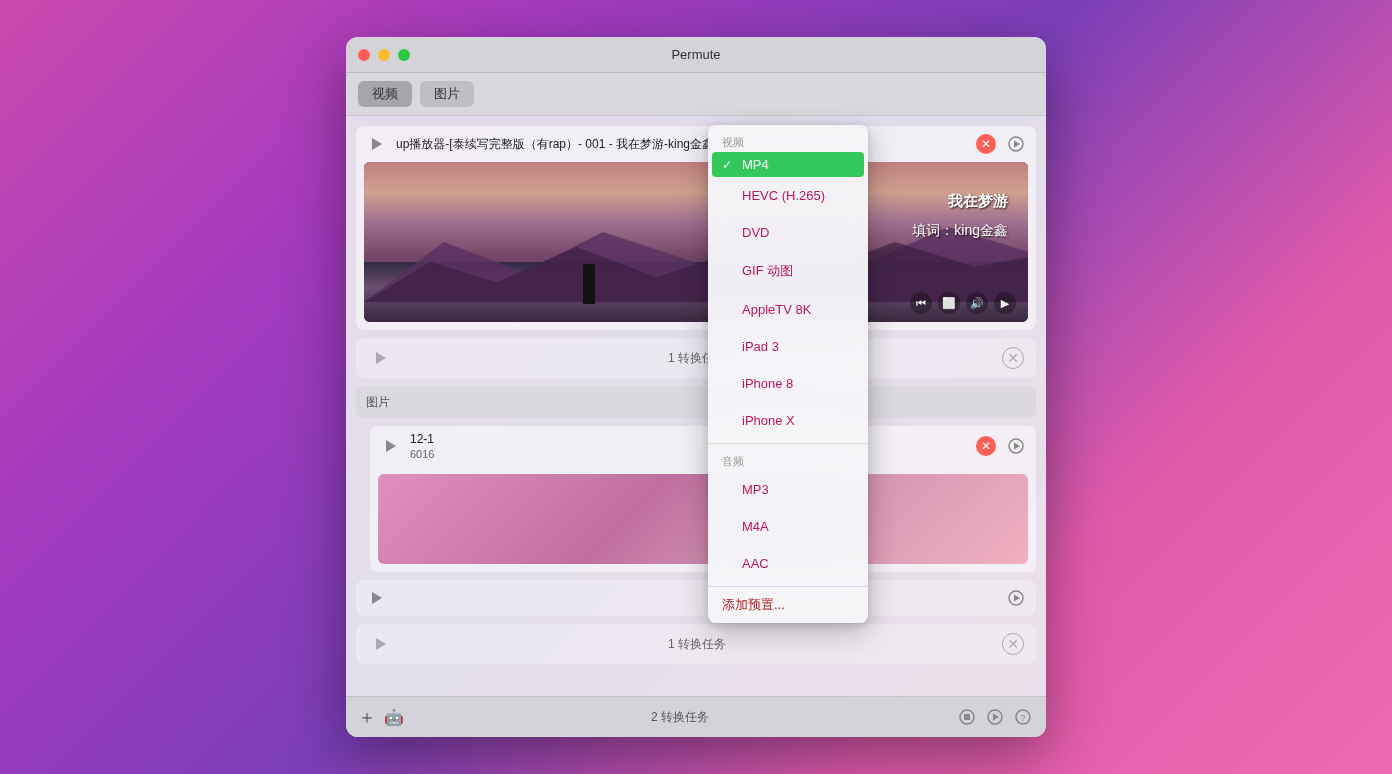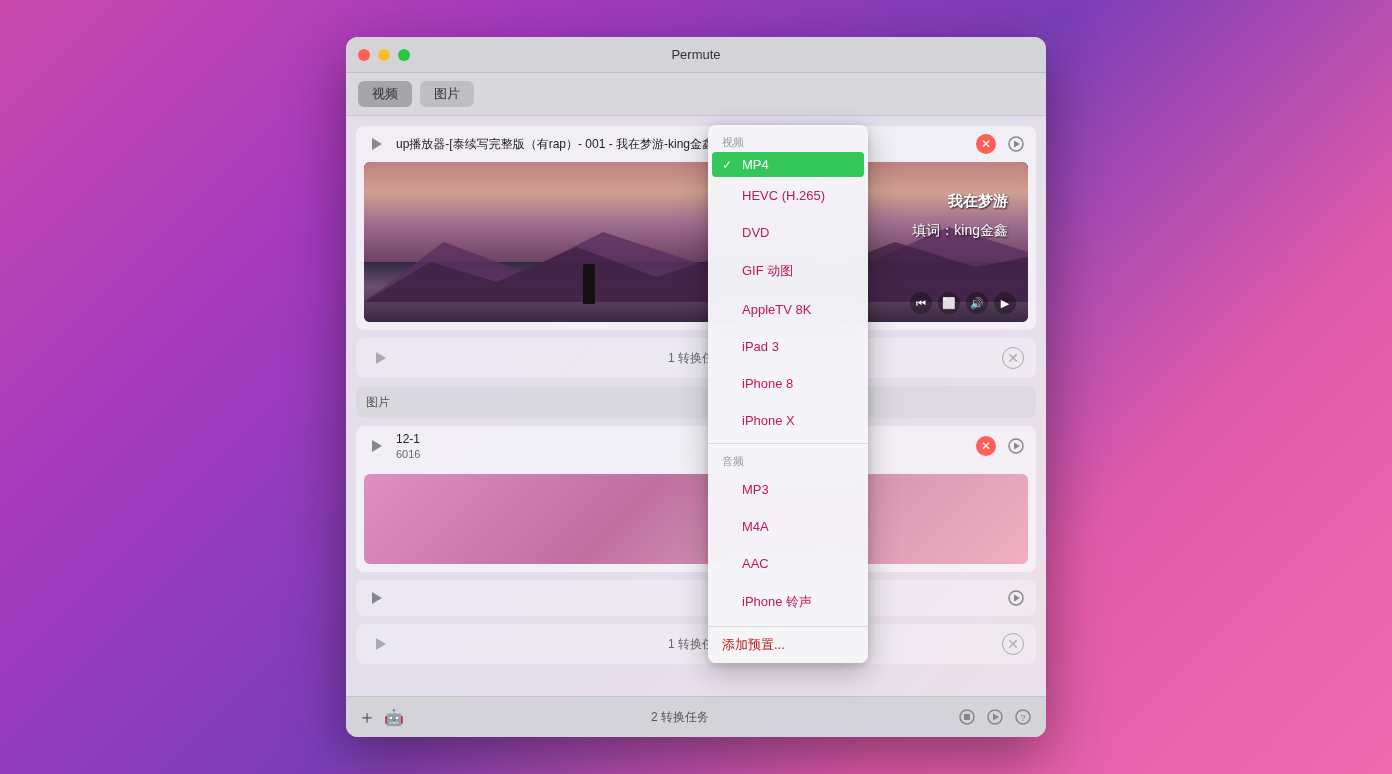--- a/index.html
+++ b/index.html
@@ -346,20 +346,21 @@
       font-size: 13px;
       color: #b91c1c;
       cursor: pointer;
     }
 
     
     .image-thumb-row {
       background: rgba(255,255,255,0.5);
       border-radius: 8px;
       overflow: hidden;
+      margin-left: 14px;
     }
 
     .image-preview {
       height: 90px;
       margin: 8px;
       border-radius: 6px;
       background: linear-gradient(135deg, #e090c0 0%, #c070a0 40%, #d090b0 60%, #f0b0c0 100%);
     }
   </style>
 </head>
@@ -554,24 +555,20 @@
         <span>MP3</span>
       </div>
       <div class="menu-item">
         <span class="menu-check"></span>
         <span>M4A</span>
       </div>
       <div class="menu-item">
         <span class="menu-check"></span>
         <span>AAC</span>
       </div>
-      <div class="menu-item">
-        <span class="menu-check"></span>
-        <span>iPhone 铃声</span>
-      </div>
 
       <div class="menu-divider"></div>
 
       <div class="menu-add-preset">添加预置...</div>
     </div>
   </div>
 
 </div>
 
 </body></html>

